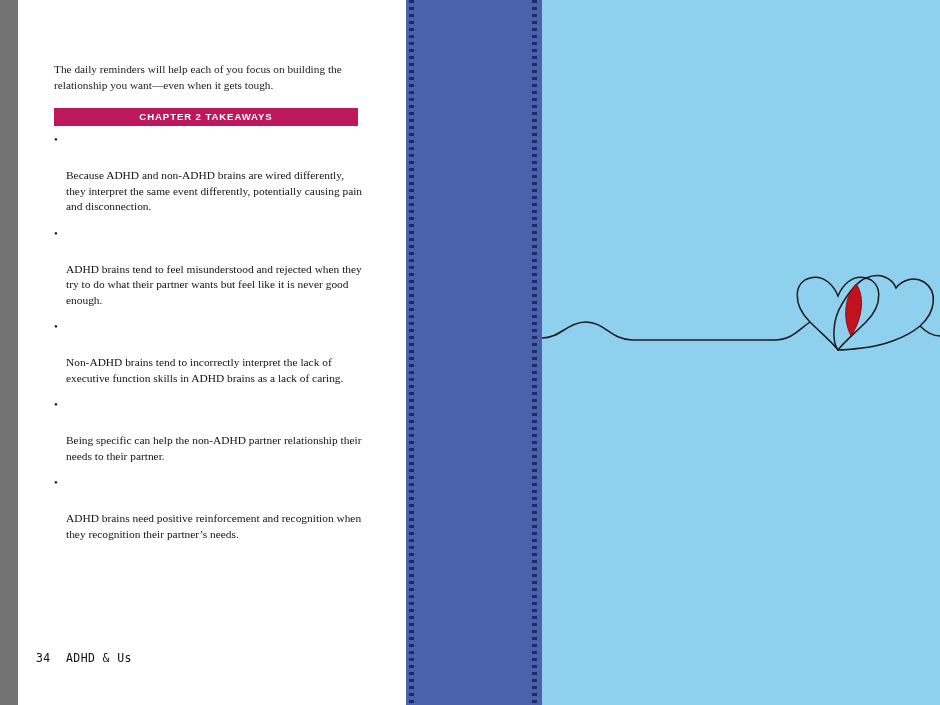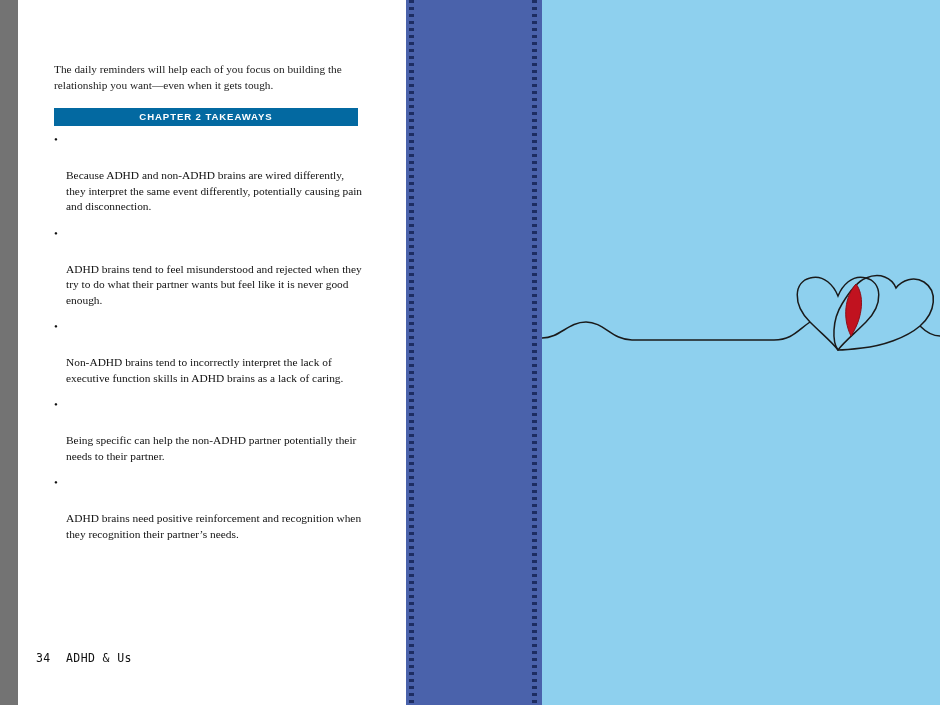--- a/index.html
+++ b/index.html
@@ -42,21 +42,21 @@
     color: #1a1a1a;
     text-align: left;
   }
 
   #takeaways-bar {
     position: absolute;
     left: 36px;
     top: 108px;
     width: 304px;
     height: 18px;
-    background: #0369a1;
+    background: #be185d;
     color: #ffffff;
     font-family: "Liberation Sans", sans-serif;
     font-size: 9.6px;
     font-weight: bold;
     letter-spacing: 0.9px;
     text-align: center;
     line-height: 18px;
   }
 
   #takeaways-list {
@@ -171,21 +171,21 @@
       <div class="takeaway-item">
         <span class="takeaway-bullet">•</span>
         <span class="takeaway-text">ADHD brains tend to feel misunderstood and rejected when they try to do what their partner wants but feel like it is never good enough.</span>
       </div>
       <div class="takeaway-item">
         <span class="takeaway-bullet">•</span>
         <span class="takeaway-text">Non-ADHD brains tend to incorrectly interpret the lack of executive function skills in ADHD brains as a lack of caring.</span>
       </div>
       <div class="takeaway-item">
         <span class="takeaway-bullet">•</span>
-        <span class="takeaway-text">Being specific can help the non-ADHD partner potentially their needs to their partner.</span>
+        <span class="takeaway-text">Being specific can help the non-ADHD partner relationship their needs to their partner.</span>
       </div>
       <div class="takeaway-item">
         <span class="takeaway-bullet">•</span>
         <span class="takeaway-text">ADHD brains need positive reinforcement and recognition when they recognition their partner’s needs.</span>
       </div>
     </div>
 
     <div id="page-footer">
       <span class="page-number">34</span>
       <span class="book-title">ADHD &amp; Us</span>

